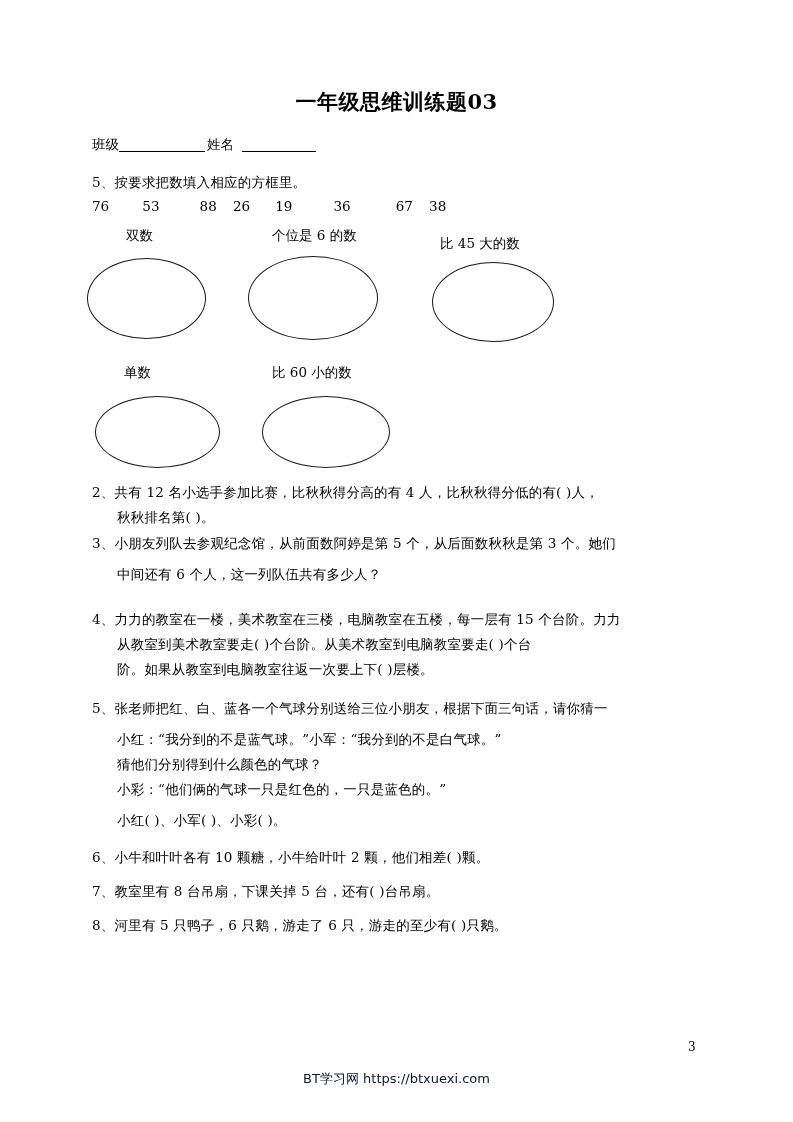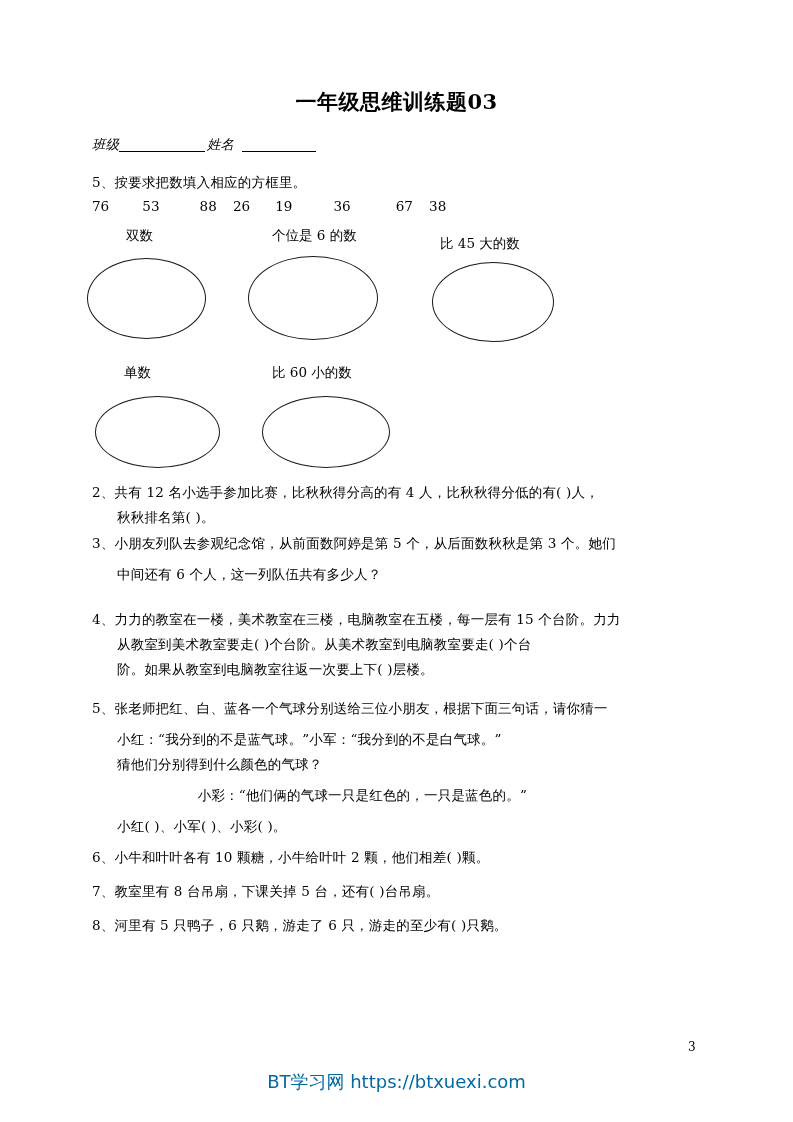--- a/index.html
+++ b/index.html
@@ -39,21 +39,21 @@
   
   .idline {
     position: absolute;
     left: 92px;
     top: 138px;
     font-size: 13.5px;
     display: flex;
     align-items: flex-end;
     white-space: nowrap;
   }
-  .idline .lbl { line-height: 1; font-style: italic; }
+  .idline .lbl { line-height: 1; }
   .rule {
     display: inline-block;
     border-bottom: 1px solid #000;
     height: 12px;
   }
   .rule.class-rule { width: 86px; margin-right: 2px; }
   .rule.name-rule  { width: 74px; margin-left: 8px; }
 
   
   .q {
@@ -93,22 +93,22 @@
     left: 688px;
     top: 1040px;
     font-size: 12px;
   }
   .watermark {
     position: absolute;
     left: 0;
     top: 1070px;
     width: 793px;
     text-align: center;
-    font-size: 18px;
-    color: #0369a1;
+    font-size: 13px;
+    color: #0f172a;
     font-family: "DejaVu Sans", "Liberation Sans", sans-serif;
   }
 </style>
 </head>
 <body>
 
 <div class="page">
 
   <div class="title">一年级思维训练题03</div>
 
@@ -159,21 +159,21 @@
   <div class="q" style="left:92px; top:607px;">
     <span>4、力力的教室在一楼，美术教室在三楼，电脑教室在五楼，每一层有 15 个台阶。力力</span>
     <span class="cont" style="padding-left:25px;">从教室到美术教室要走(        )个台阶。从美术教室到电脑教室要走(            )个台</span>
     <span class="cont" style="padding-left:25px;">阶。如果从教室到电脑教室往返一次要上下(            )层楼。</span>
   </div>
 
   <div class="q" style="left:92px; top:696px;">
     <span>5、张老师把红、白、蓝各一个气球分别送给三位小朋友，根据下面三句话，请你猜一</span>
     <span class="cont" style="padding-left:25px; margin-top:6px;">小红：“我分到的不是蓝气球。”小军：“我分到的不是白气球。”</span>
     <span class="cont" style="padding-left:25px;">猜他们分别得到什么颜色的气球？</span>
-    <span class="cont" style="padding-left:25px; margin-top:6px;text-align:center;">小彩：“他们俩的气球一只是红色的，一只是蓝色的。”</span>
+    <span class="cont" style="padding-left:25px; ">小彩：“他们俩的气球一只是红色的，一只是蓝色的。”</span>
     <span class="cont" style="padding-left:25px; margin-top:6px;">小红(            )、小军(                )、小彩(                )。</span>
   </div>
 
   <div class="q" style="left:92px; top:845px;">6、小牛和叶叶各有 10 颗糖，小牛给叶叶 2 颗，他们相差(            )颗。</div>
 
   <div class="q" style="left:92px; top:879px;">7、教室里有 8 台吊扇，下课关掉 5 台，还有(        )台吊扇。</div>
 
   <div class="q" style="left:92px; top:913px;">8、河里有 5 只鸭子，6 只鹅，游走了 6 只，游走的至少有(        )只鹅。</div>
 
   <div class="page-number">3</div>

